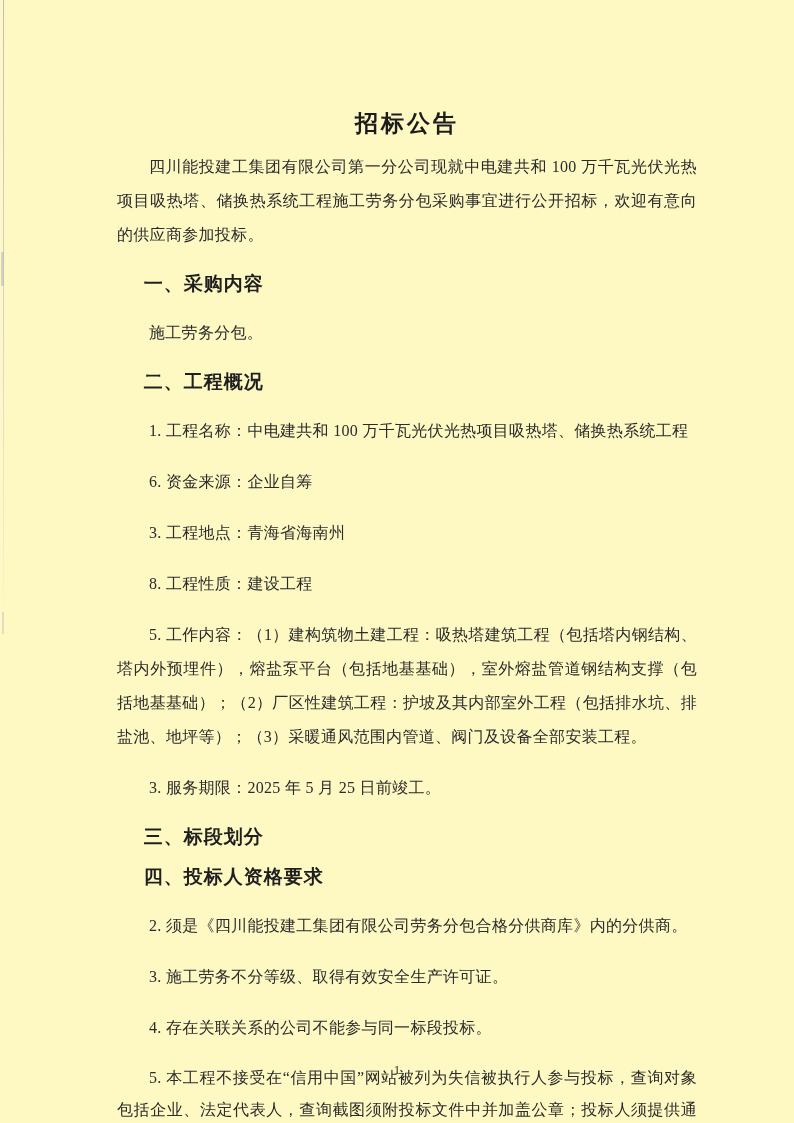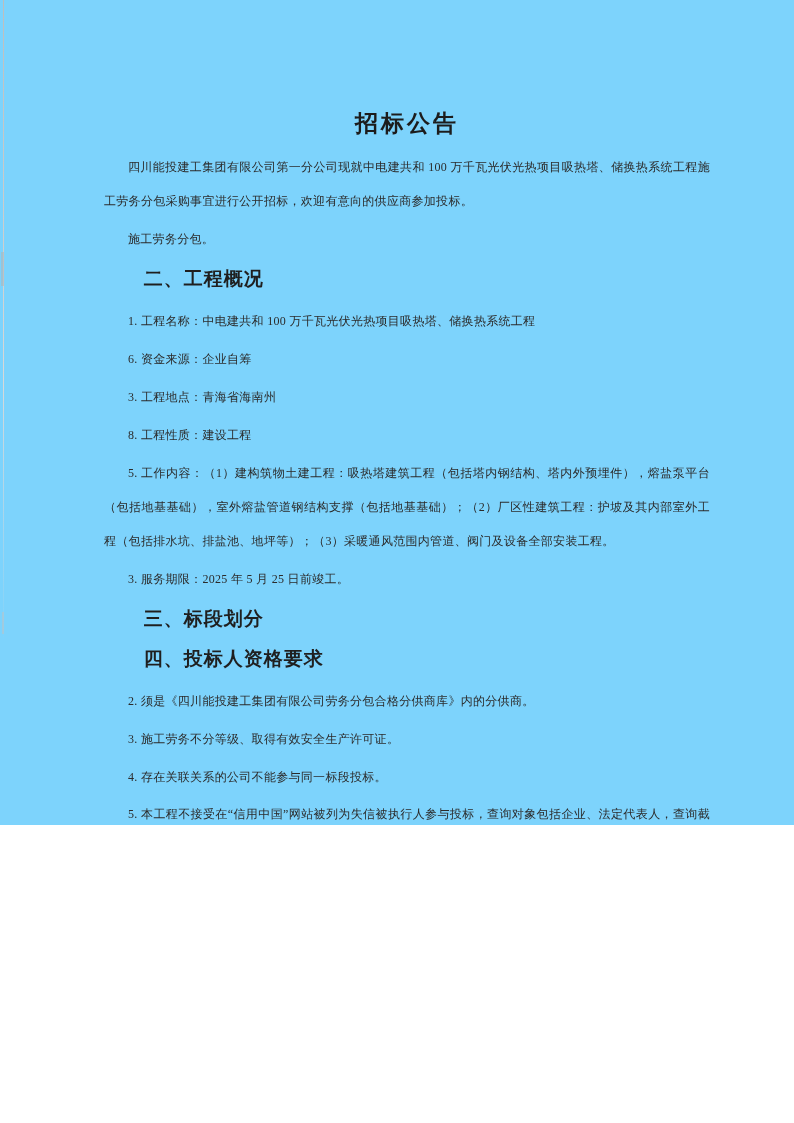--- a/index.html
+++ b/index.html
@@ -1,21 +1,21 @@
 <!DOCTYPE html>
 <html><head>
 <meta charset="utf-8">
 <style>
   * { box-sizing: border-box; }
   html, body { margin: 0; padding: 0; background: #ffffff; }
   .page {
     position: relative;
     width: 794px;
-    height: 825px;
-    background: #7dd3fc;
+    height: 1123px;
+    background: #fef9c3;
     overflow: hidden;
     font-family: "Liberation Serif", "DejaVu Serif", serif;
     color: #2b2b2b;
   }
   
   .scan-line {
     position: absolute;
     left: 3px; top: 0;
     width: 1px; height: 640px;
     background: linear-gradient(#bdbdbd, #d8d8d8 60%, rgba(220,220,220,0));
@@ -44,22 +44,22 @@
     margin: 0 0 4px 0;
     text-align: center;
     font-family: "Liberation Sans", "DejaVu Sans", sans-serif;
     font-weight: 700;
     font-size: 23px;
     line-height: 38px;
     letter-spacing: 3px;
     color: #1c1c1c;
   }
   .para {
-    margin: 4px;
-    font-size: 12px;
+    margin: 17px;
+    font-size: 16px;
     line-height: 34px;
     text-align: justify;
     text-indent: 2em;
     letter-spacing: 0.3px;
     color: #2b2b2b;
   }
   .intro { margin-top: 8px; }
   .sec-heading {
     margin: 8px 0 10px 0;
     font-family: "Liberation Sans", "DejaVu Sans", sans-serif;
@@ -86,20 +86,21 @@
 <div class="page">
   <div class="scan-line"></div>
   <div class="scan-tick-1"></div>
   <div class="scan-tick-2"></div>
 
   <div class="content">
     <h1 class="doc-title">招标公告</h1>
 
     <p class="para intro">四川能投建工集团有限公司第一分公司现就中电建共和 100 万千瓦光伏光热项目吸热塔、储换热系统工程施工劳务分包采购事宜进行公开招标，欢迎有意向的供应商参加投标。</p>
 
+    <h2 class="sec-heading">一、采购内容</h2>
     <p class="para">施工劳务分包。</p>
 
     <h2 class="sec-heading">二、工程概况</h2>
     <p class="para">1. 工程名称：中电建共和 100 万千瓦光伏光热项目吸热塔、储换热系统工程</p>
     <p class="para">6. 资金来源：企业自筹</p>
     <p class="para">3. 工程地点：青海省海南州</p>
     <p class="para">8. 工程性质：建设工程</p>
     <p class="para">5. 工作内容：（1）建构筑物土建工程：吸热塔建筑工程（包括塔内钢结构、塔内外预埋件），熔盐泵平台（包括地基基础），室外熔盐管道钢结构支撑（包括地基基础）；（2）厂区性建筑工程：护坡及其内部室外工程（包括排水坑、排盐池、地坪等）；（3）采暖通风范围内管道、阀门及设备全部安装工程。</p>
     <p class="para">3. 服务期限：2025 年 5 月 25 日前竣工。</p>
 

